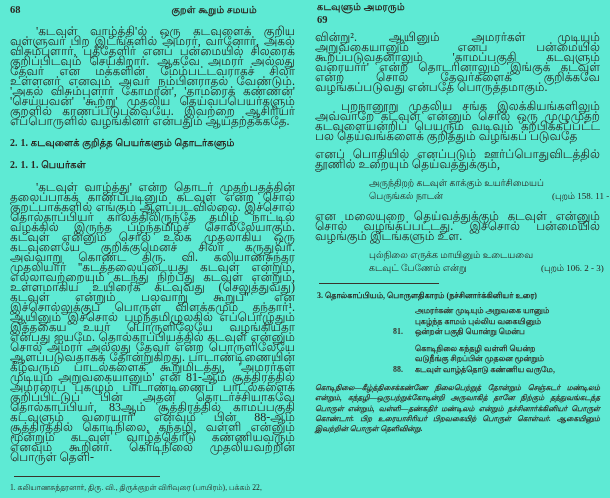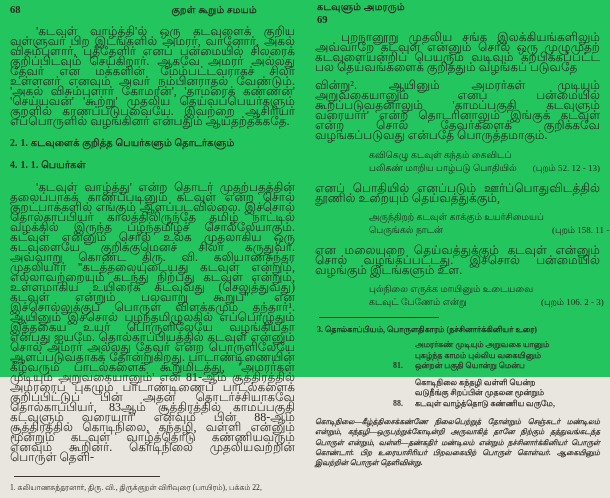--- a/index.html
+++ b/index.html
@@ -4,23 +4,23 @@
 <style>
   html,body{margin:0;padding:0;}
   body{
     width:610px;height:498px;overflow:hidden;
     background:#e9e6e0;
     font-family:"Liberation Serif","DejaVu Serif",serif;
     color:#2b2620;
     -webkit-font-smoothing:antialiased;
   }
   .spread{
-    width:610px;height:377px;
+    width:610px;height:498px;
     display:flex;
-    background:#22c55e;
+    background:#5eead4;
   }
   .page{
     box-sizing:border-box;
     height:498px;
     overflow:hidden;
     position:relative;
   }
   .page.left{width:303px;padding:4px 8px 4px 10px;}
   .page.right{width:307px;padding:2px 10px 4px 12px;}
   .pagehead{
@@ -77,42 +77,35 @@
 
 <div class="spread">
 
   <div class="page left">
     <div class="pagehead">
       <span class="pgnum">68</span>
       <span class="runtitle">குறள் கூறும் சமயம்</span>
     </div>
     <p class="body indent">'கடவுள் வாழ்த்தி'ல் ஒரு கடவுளைக் குறிய வள்ளுவர் பிற இடங்களில் அமரர், வானோர், அகல் விசும்புளார், புத்தேளிர் எனப் பன்மையில் சிலரைக் குறிப்பிடவும் செய்கிறார். ஆகவே அமரர் அல்லது தேவர் என மக்களின் மேம்பட்டவராகச் சிலர் உள்ளனர் எனவும் அவர் நம்பினராதல் வேண்டும். 'அகல் விசும்புளார் கோமான்', 'தாமரைக் கண்ணன்' 'செய்யவன்' 'கூற்று' முதலிய தெய்வப்பெயர்களும் குறளில் காணப்படுபவையே. இவற்றை ஆசிரியர் எப்பொருளில் வழங்கினர் என்பதும் ஆய்தற்தக்கதே.</p>
     <h3 class="sect">2. 1. கடவுளைக் குறித்த பெயர்களும் தொடர்களும்</h3>
-    <h4 class="sect">4. 1. 1. பெயர்கள்</h4>
+    <h4 class="sect">2. 1. 1. பெயர்கள்</h4>
     <p class="body indent">'கடவுள் வாழ்த்து' என்ற தொடர் முதற்பதத்தின் தலைப்பாகக் காணப்படினும் கடவுள் என்ற சொல் குறட்பாக்களில் எங்கும் ஆளப்படவில்லை. இச்சொல் தொல்காப்பியர் காலத்திலிருந்தே தமிழ் நாட்டில் வழக்கில் இருந்த பழந்தமிழ்ச் சொல்லேயாகும். கடவுள் என்னும் சொல் உலக முதலாகிய ஒரு கடவுளையே குறிக்குமெனச் சிலர் கருதுவர். அவ்வாறு கொண்ட திரு. வி. கலியாணசுந்தர முதலியார் ''கடத்தலையுடையது கடவுள் என்றும், எல்லாவற்றையும் கடந்து நிற்பது கடவுள் என்றும், உள்ளமாகிய உயிரைக் கடவுவது (செலுத்துவது) கடவுள் என்றும் பலவாறு கூறுப'' என இச்சொல்லுக்குப் பொருள் விளக்கமும் தந்தார்¹. ஆயினும் இச்சொல் பழந்தமிழுலகில் எப்பொழுதும் இத்தகைய உயர் பொருளிலேயே வழங்கியதா என்பது ஐயமே. தொல்காப்பியத்தில் கடவுள் என்னும் சொல் அமரர் அல்லது தேவர் என்ற பொருளிலேயே ஆளப்படுவதாகக் தோன்றுகிறது. பாடாண்டிணையின் கீழ்வரும் பாடல்களைக் கூறுமிடத்து, 'அமரர்கள் முடியும் அறுவகையானும்' என 81-ஆம் சூத்திரத்தில் அமரரைப் புகழும் பாடாண்டிணைப் பாடல்களைக் குறிப்பிட்டுப் பின் அதன் தொடர்ச்சியாகவே தொல்காப்பியர், 83ஆம் சூத்திரத்தில் காமப்பகுதி கடவுளும் வரையார்' எனவும் பின் 88-ஆம் சூத்திரத்தில் கொடிநிலை, கந்தழி, வள்ளி என்னும் மூன்றும் கடவுள் வாழ்த்தொடு கண்ணியவரும் எனவும் கூறினர். கொடிநிலை முதலியவற்றின் பொருள் தெளி-</p>
     <div class="fnrule"></div>
     <p class="footnote">1. கலியாணசுந்தரனார், திரு. வி., திருக்குறள் விரிவுரை (பாயிரம்), பக்கம் 22,</p>
   </div>
 
   <div class="page right">
     <div class="pagehead">
       <span class="runtitle">கடவுளும் அமரரும்</span>
       <span class="pgnum">69</span>
     </div>
 
+    <p class="body cont">வின்று². ஆயினும் அமரர்கள் முடியும் அறுவகையானும் எனப் பன்மையில் கூறப்படுவதனாலும் 'காமப்பகுதி கடவுளும் வரையார்' என்ற தொடரினாலும் இங்குக் கடவுள் என்ற சொல் தேவர்களைக் குறிக்கவே வழங்கப்படுவது என்பதே பொருத்தமாகும்.</p>
     <p class="body indent">புறநானூறு முதலிய சங்க இலக்கியங்களிலும் அவ்வாறே கடவுள் என்னும் சொல் ஒரு முழுமுதற் கடவுளையன்றிப் பெயரும் வடிவும் கற்பிக்கப்பட்ட பல தெய்வங்களைக் குறித்தும் வழங்கப் படுவதே</p>
-    <p class="body cont">வின்று². ஆயினும் அமரர்கள் முடியும் அறுவகையானும் எனப் பன்மையில் கூறப்படுவதனாலும் 'காமப்பகுதி கடவுளும் வரையார்' என்ற தொடரினாலும் இங்குக் கடவுள் என்ற சொல் தேவர்களைக் குறிக்கவே வழங்கப்படுவது என்பதே பொருத்தமாகும்.</p>
 
-    <div class="verse">
-      <div class="vlines">
-        <div>கவிகெழு கடவுள் கந்தம் கைவிடப்</div>
-        <div>பலிகண் மாறிய பாழ்படு பொதியில்</div>
-      </div>
-      <div class="vcite">(புறம் 52. 12 - 13)</div>
-    </div>
 
     <p class="body">எனப் பொதியில் எனப்படும் ஊர்ப்பொதுவிடத்தில் தூணில் உறையும் தெய்வத்துக்கும்,</p>
 
     <div class="verse">
       <div class="vlines">
         <div>அருந்திறற் கடவுள் காக்கும் உயர்சிமையப்</div>
         <div>பெருங்கல் நாடன்</div>
       </div>
       <div class="vcite">(புறம் 158. 11 - 12)</div>
     </div>

